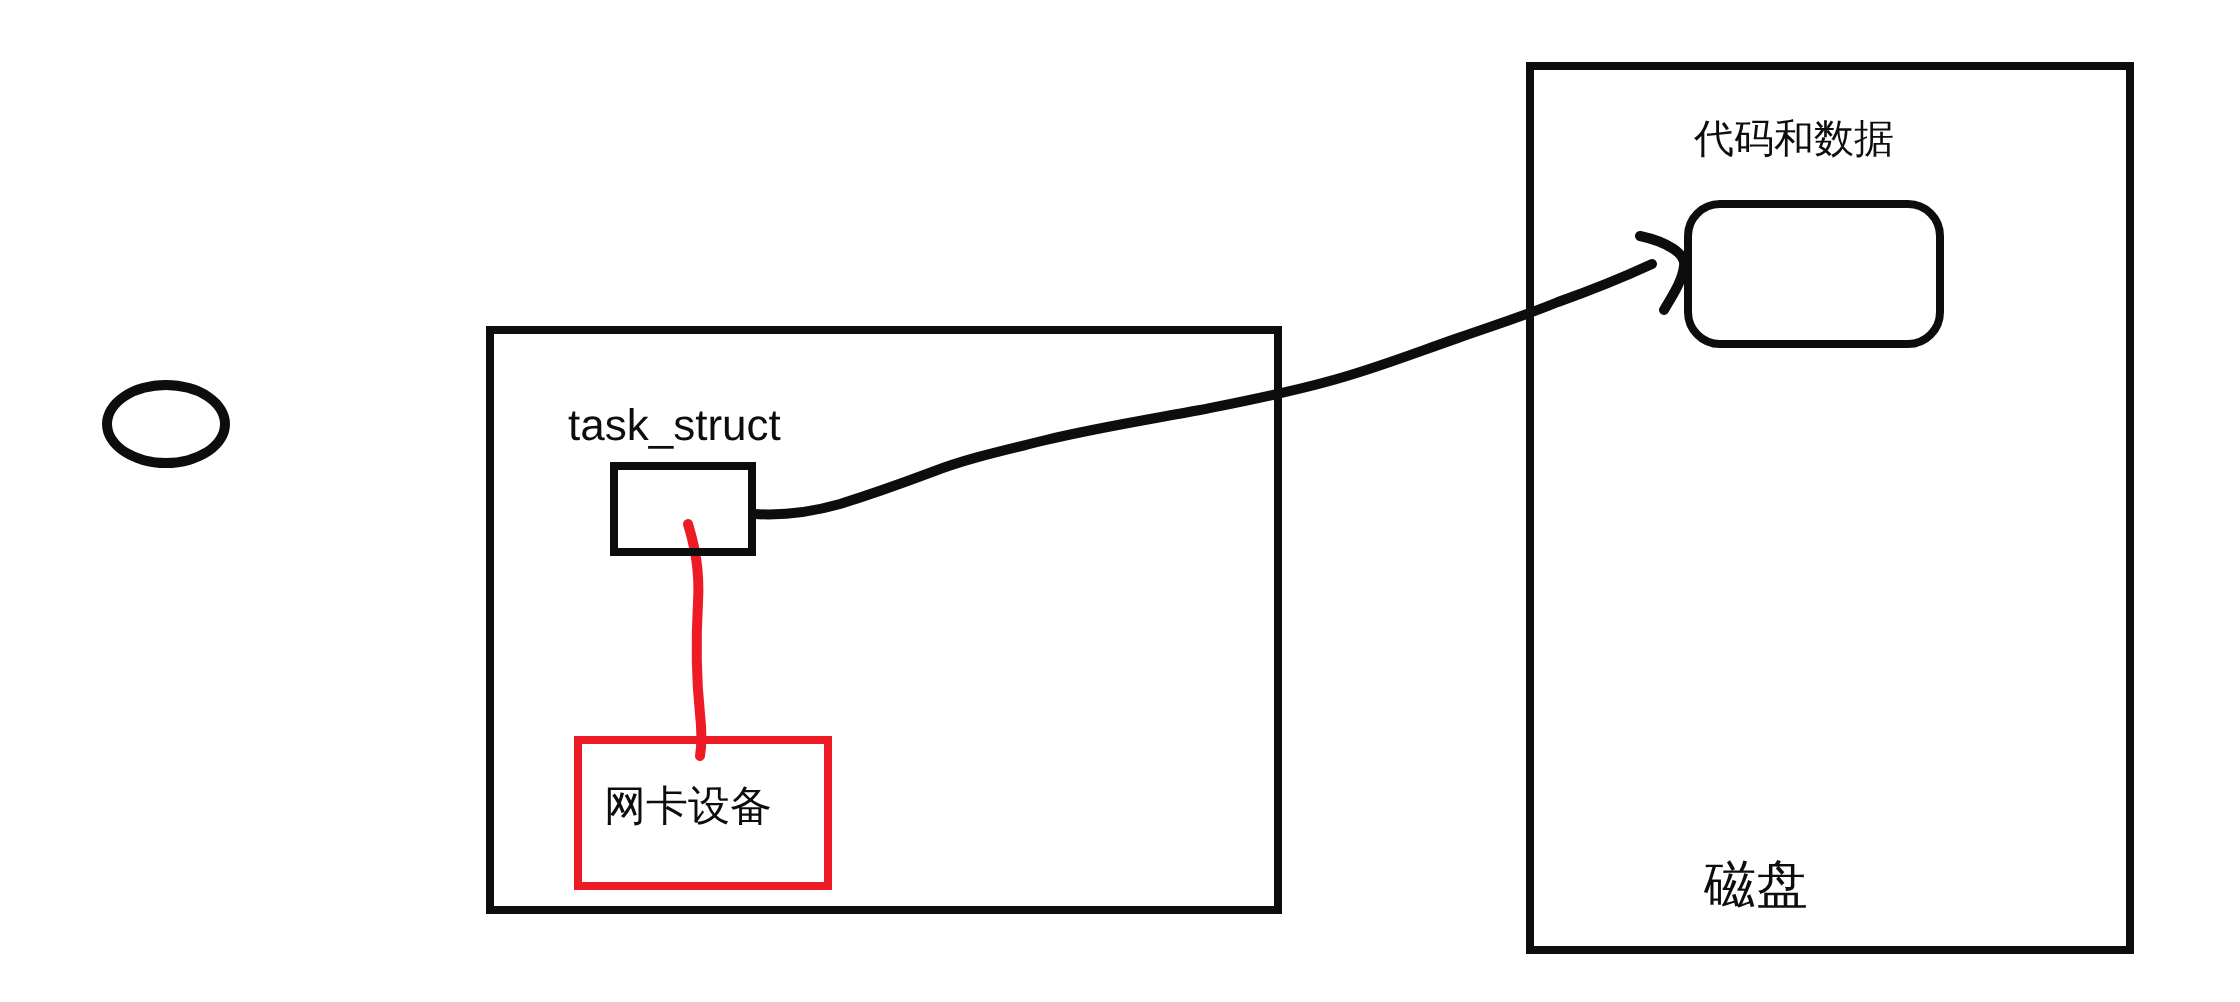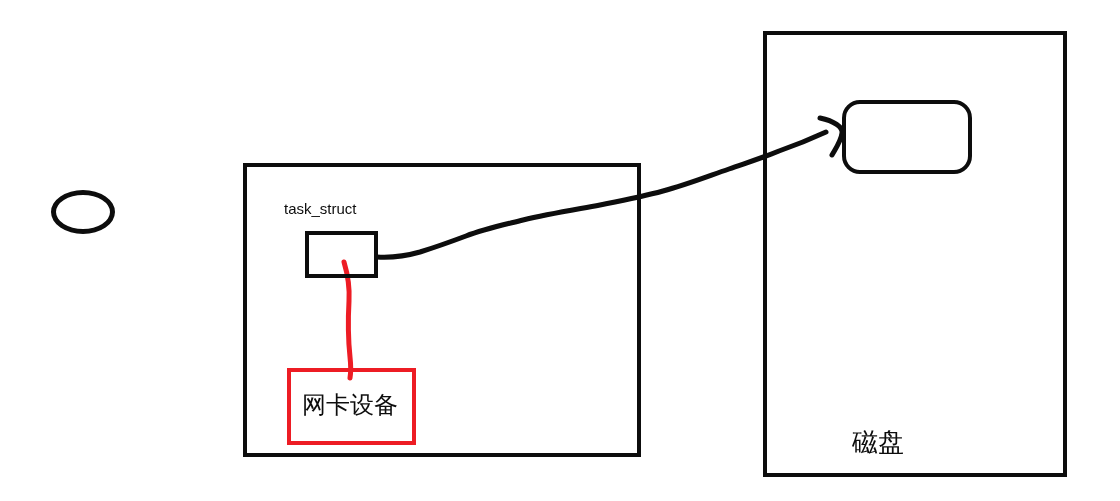--- a/index.html
+++ b/index.html
@@ -55,25 +55,25 @@
     border-radius: 18px;
   }
   .label {
     position: absolute;
     color: var(--ink);
     white-space: nowrap;
     line-height: 1.2;
   }
   .task-struct-label {
     left: 284px; top: 200px;
-    font-size: 15px;
+    font-size: 22px;
   }
   .nic-label {
     left: 302px; top: 391px;
-    font-size: 24px;
+    font-size: 21px;
   }
   .code-data-label {
     left: 847px; top: 58px;
     font-size: 20px;
   }
   .disk-label {
     left: 852px; top: 427px;
     font-size: 26px;
   }
   .connector-layer {
@@ -127,16 +127,17 @@
   <div class="shape ellipse"></div>
 
   <div class="shape process-box"></div>
   <div class="label task-struct-label">task_struct</div>
   <div class="shape task-struct-box"></div>
 
   <div class="shape nic-box"></div>
   <div class="label nic-label">网卡设备</div>
 
   <div class="shape disk-box"></div>
+  <div class="label code-data-label">代码和数据</div>
   <div class="shape code-data-node"></div>
   <div class="label disk-label">磁盘</div>
 
 </div>
 
 </body></html>

